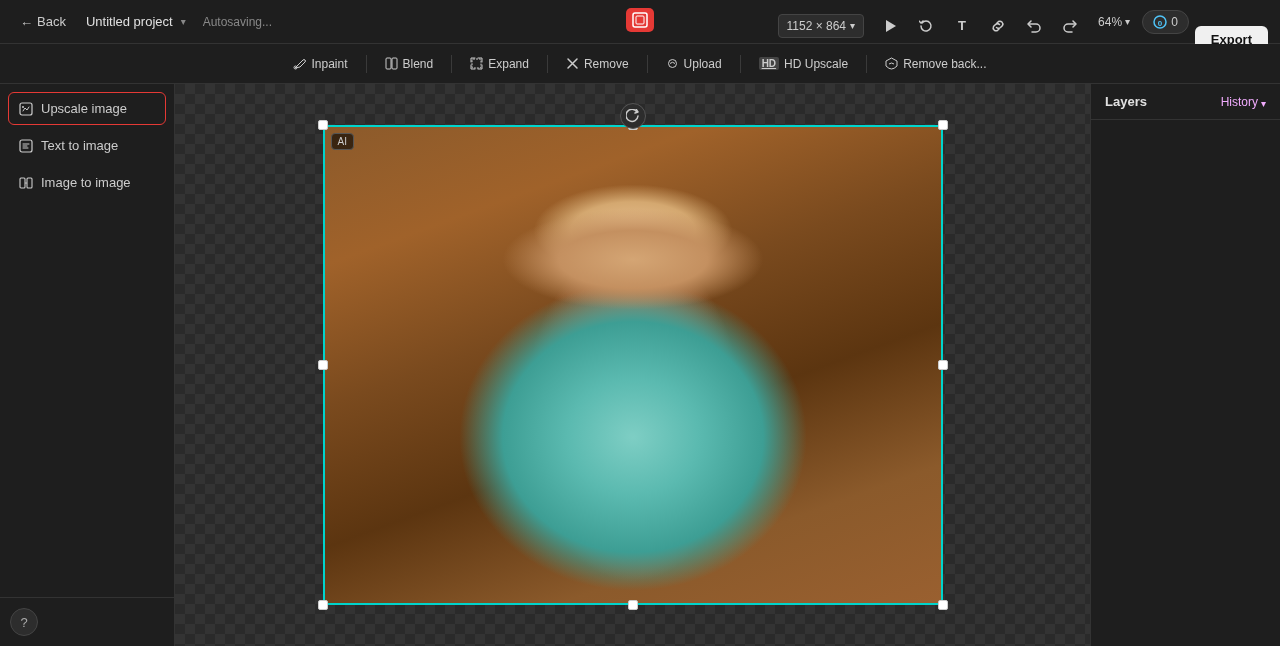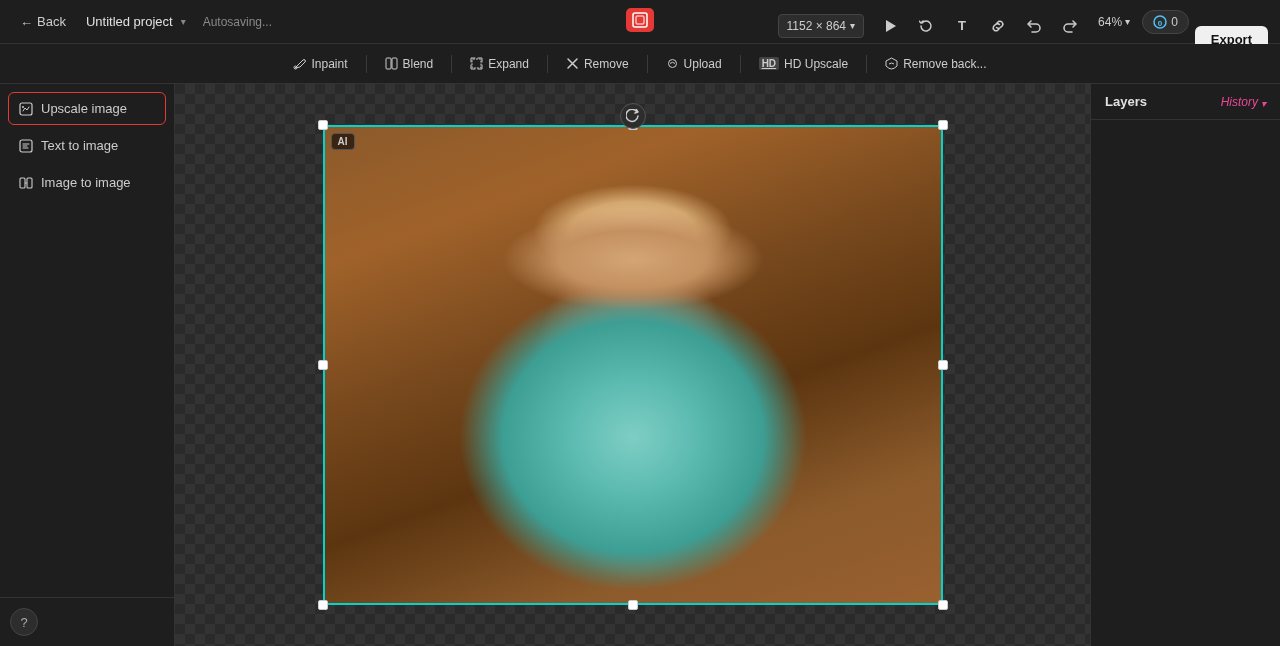--- a/index.html
+++ b/index.html
@@ -339,21 +339,21 @@
     .ai-badge {
       position: absolute;
       top: 8px;
       left: 8px;
       background: rgba(0,0,0,0.6);
       border: 1px solid #555;
       border-radius: 4px;
       padding: 2px 6px;
       font-size: 10px;
       color: #ccc;
-      font-weight: 700;
+      font-weight: 400;
       z-index: 11;
     }
 
     
     .right-sidebar {
       width: 190px;
       background: #1e1e1e;
       border-left: 1px solid #333;
       display: flex;
       flex-direction: column;
@@ -369,23 +369,22 @@
     .layers-tab {
       font-size: 13px;
       font-weight: 600;
       color: #e0e0e0;
     }
     .history-tab {
       display: flex;
       align-items: flex-end;
       gap: 3px;
       font-size: 12px;
-      color: #ec4899;
-      cursor: pointer;
-      font-style: italic;
+      color: #f0abfc;
+      cursor: pointer;
     }
     .layer-item {
       display: flex;
       align-items: center;
       gap: 8px;
       padding: 8px 12px;
       background: #2a2a2a;
       margin: 8px 8px 0;
       border-radius: 6px;
       cursor: pointer;

